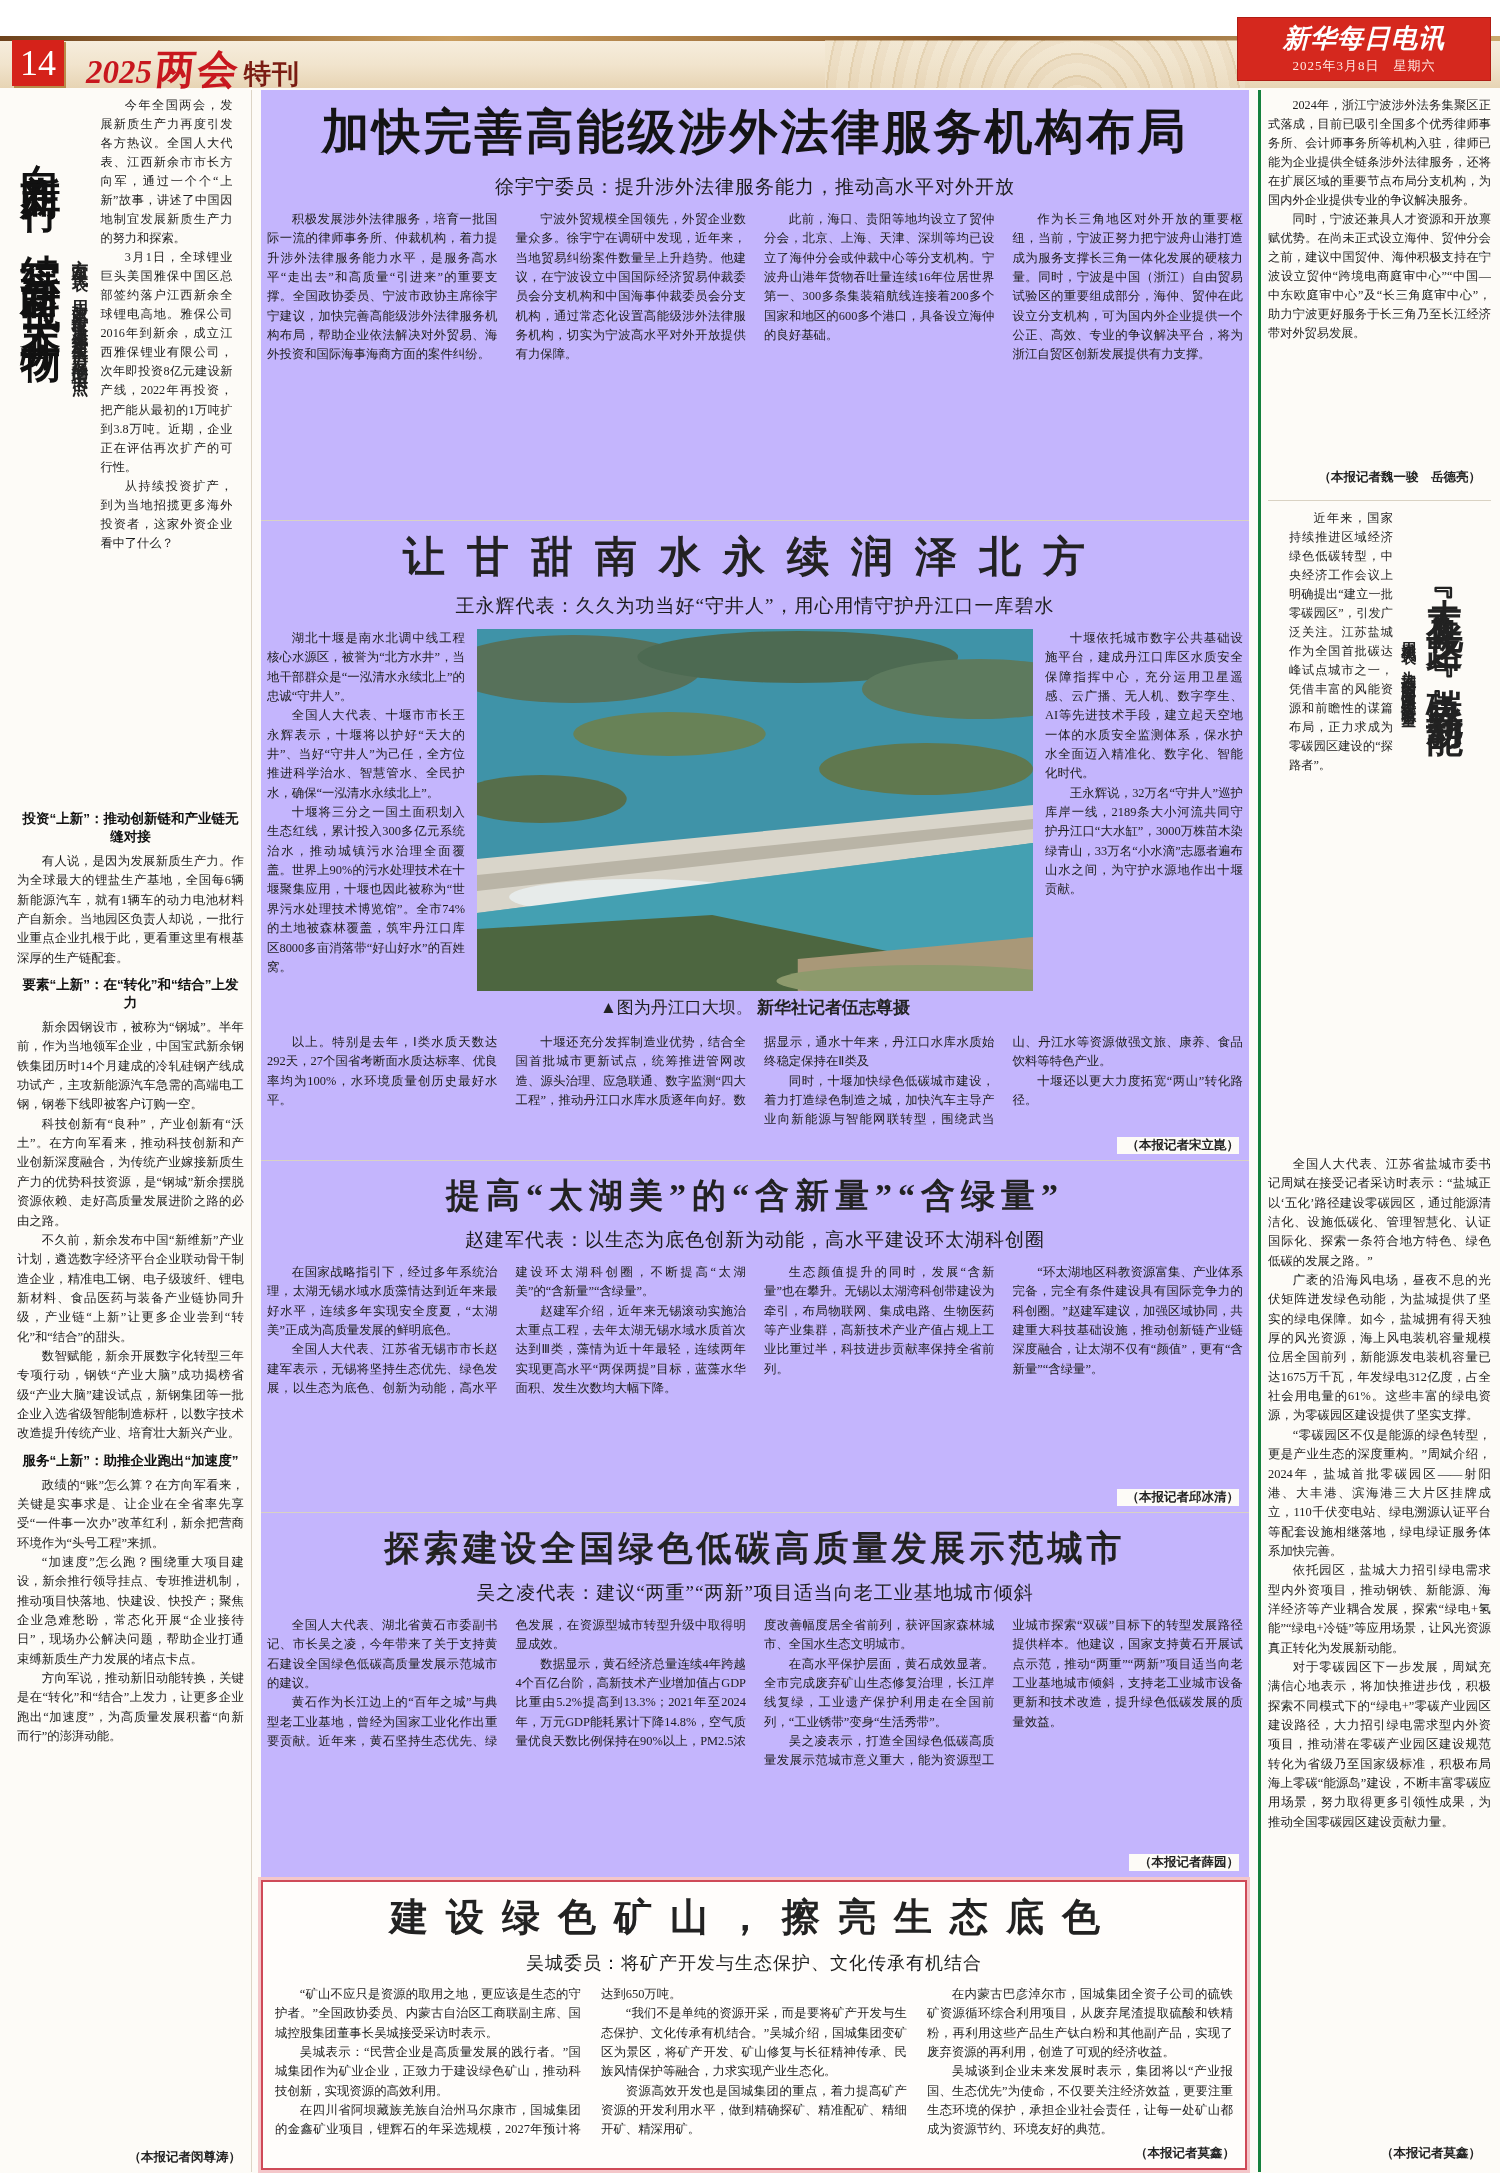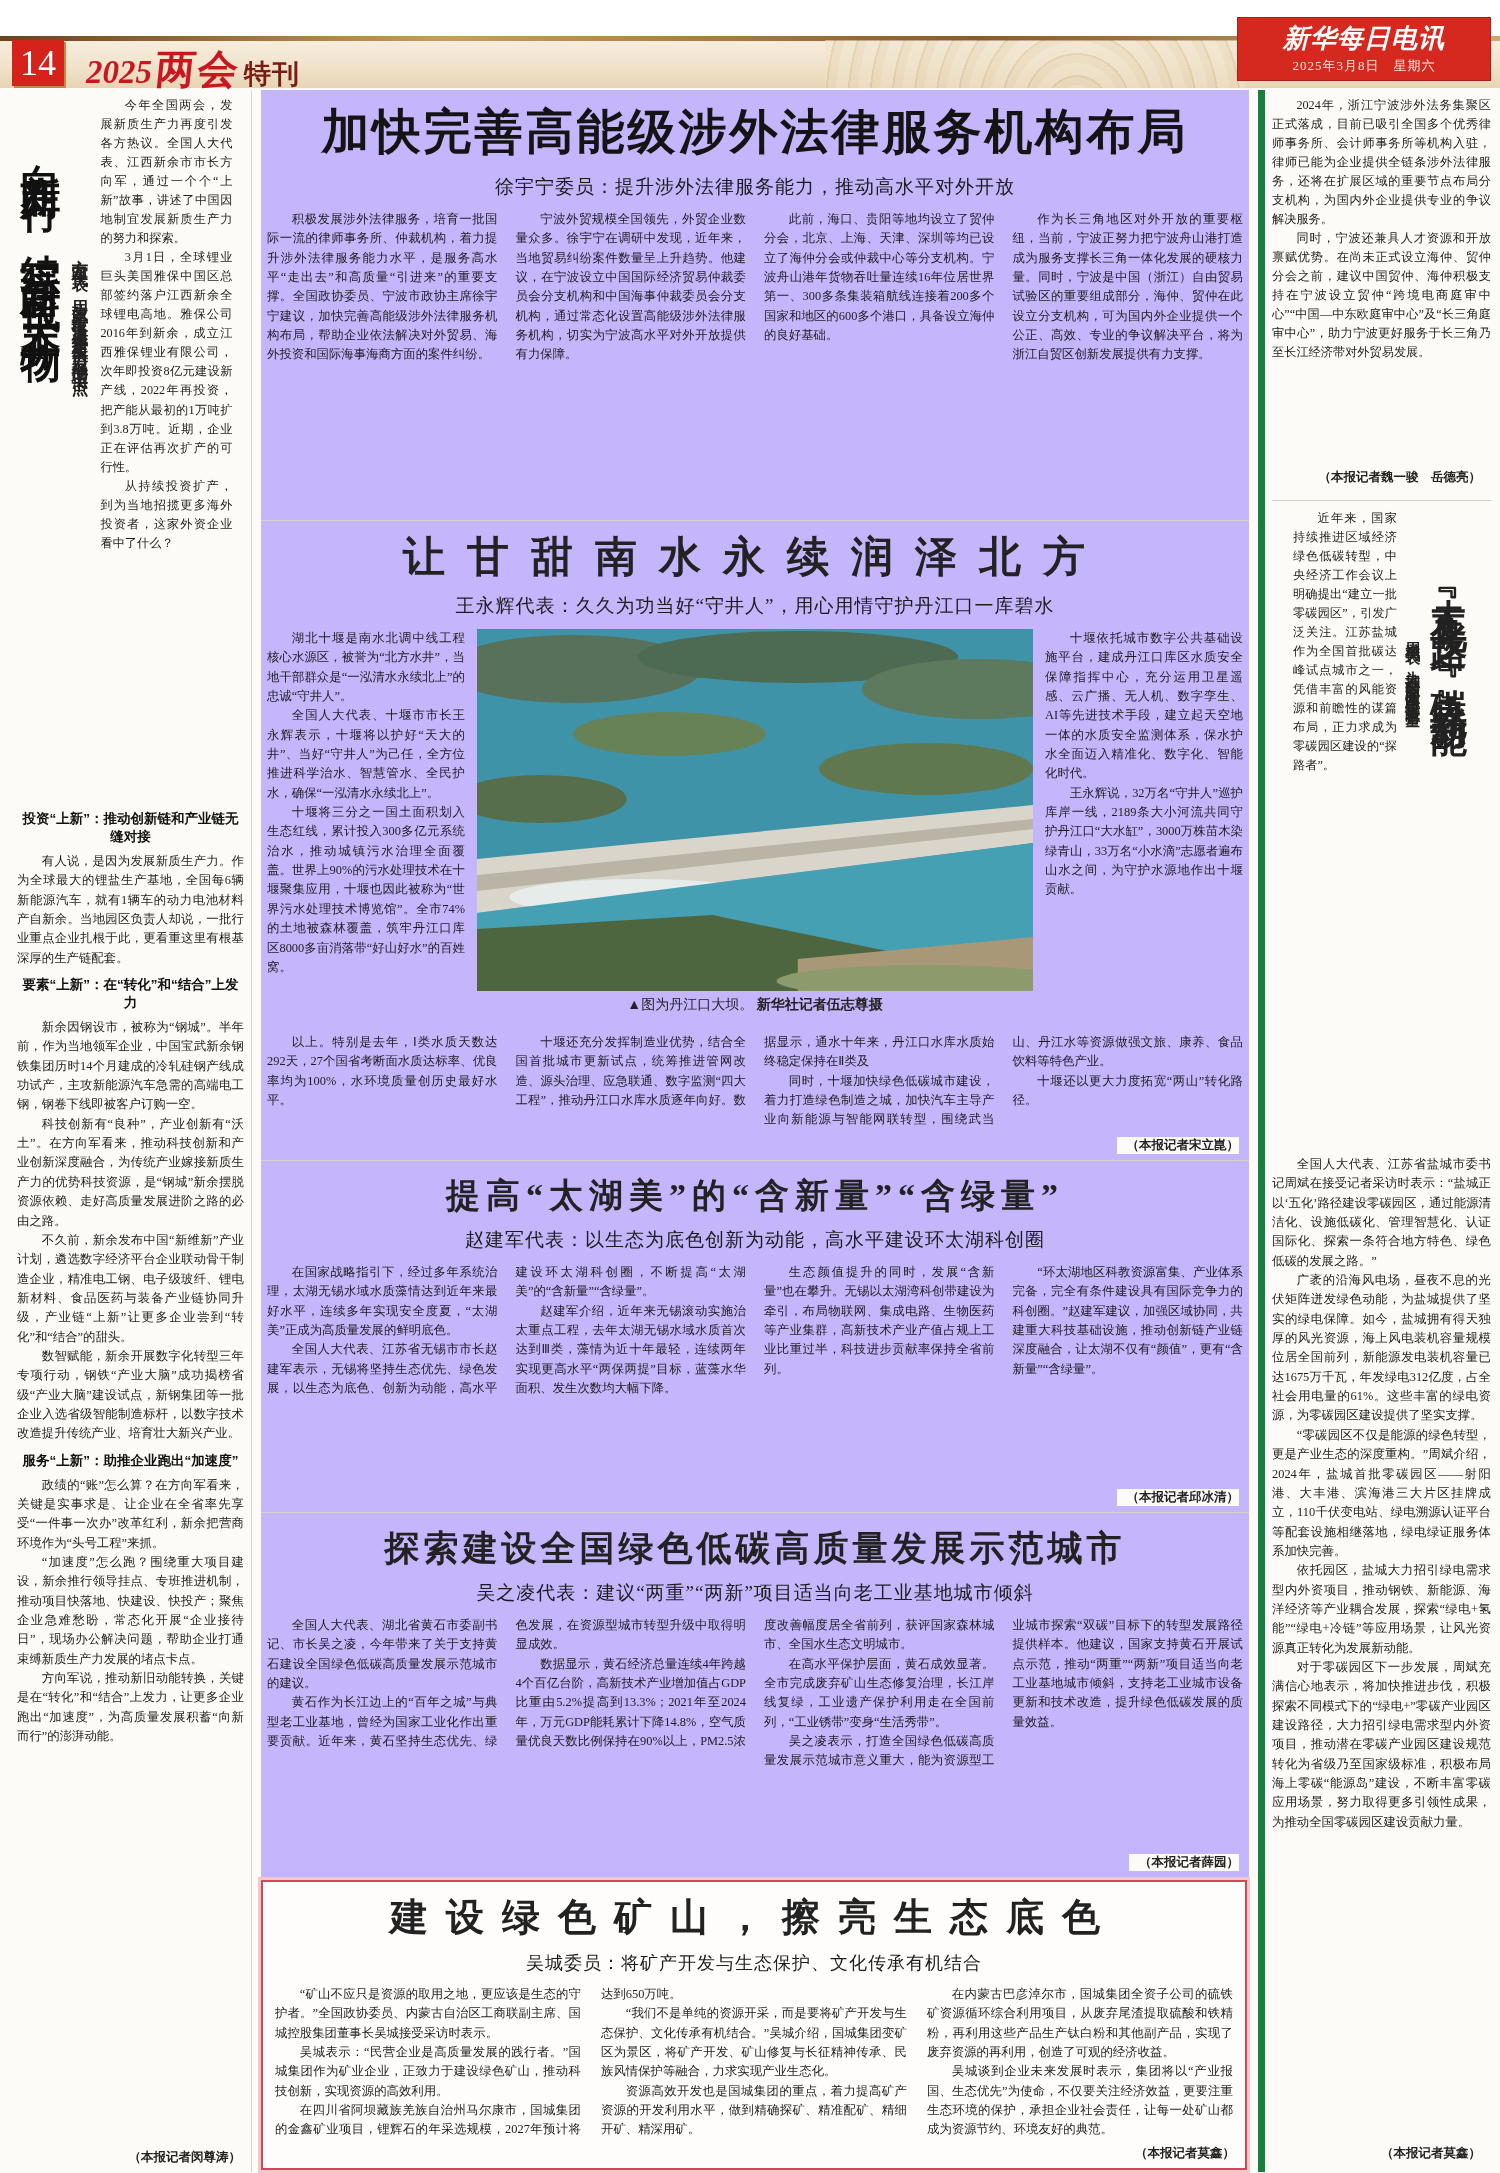--- a/index.html
+++ b/index.html
@@ -25,21 +25,21 @@
   .logo-tekan { color:#7a1c12; font-weight:900; font-size:27px; font-family:"Liberation Sans",sans-serif; letter-spacing:1px; }
   .masthead { position:absolute; right:10px; top:18px; width:252px; height:62px; background:#d5281e;
       color:#fff; text-align:center; padding-top:7px; box-shadow:0 0 0 1px #b01d14; }
   .masthead .mh-title { font-family:"Liberation Serif",serif; font-style:italic; font-weight:bold;
       font-size:26px; letter-spacing:1px; line-height:28px; }
   .masthead .mh-date { font-size:13px; margin-top:4px; color:#ffe9e2; letter-spacing:1px; }
 
   
   .content { display:grid; grid-template-columns:242px 988px 240px; column-gap:9px;
       padding:2px 10px 0 10px; height:2083px; }
-  .strip { border-left:7px solid #15803d; border-right:1px solid #ddd5c6; padding:6px 7px; overflow:hidden; position:relative; }
+  .strip { border-left:3px solid #15803d; border-right:1px solid #ddd5c6; padding:6px 7px; overflow:hidden; position:relative; }
   .strip.left { border-left:none; }
   .strip.right { border-right:none; }
 
   
   .para { font-size:12.4px; line-height:1.56; text-align:justify; text-indent:2em; color:#1d1d1d; }
   .flow { overflow:hidden; }
   .col-subhead { font-family:"Liberation Sans",sans-serif; font-weight:bold; font-size:13.5px;
       text-align:center; margin:8px 0 6px; color:#111; }
   .credit { position:absolute; right:10px; bottom:6px; background:inherit; font-weight:bold;
       font-size:12.5px; padding-left:10px; background:#fdfbf7; }
@@ -66,21 +66,21 @@
 
   #legal-block { height:430px; }
   #legal-body { height:288px; }
 
   #water-block { height:640px; }
   .headline-water { font-family:"Liberation Serif",serif; font-weight:900; font-size:42px;
       letter-spacing:22px; text-align:center; margin:4px 0 8px; }
   .water-mid { display:grid; grid-template-columns:198px 1fr 198px; column-gap:12px; height:400px; }
   .photo-wrap { position:relative; }
   .photo { width:100%; height:362px; display:block; }
-  .photo-caption { font-size:14px; text-align:center; margin-top:5px; color:#222; }
+  .photo-caption { font-size:17px; text-align:center; margin-top:5px; color:#222; }
   .photo-caption b { font-family:"Liberation Sans",sans-serif; }
   #water-bottom { height:132px; margin-top:4px; }
 
   #taihu-block { height:352px; }
   .headline-l { font-family:"Liberation Serif",serif; font-weight:900; font-size:34px;
       letter-spacing:6px; text-align:center; margin:8px 0 8px; }
   #taihu-body { height:216px; }
 
   #lowcarbon-block { height:365px; }
   .headline-sans { font-family:"Liberation Sans",sans-serif; font-weight:800; font-size:35px;

